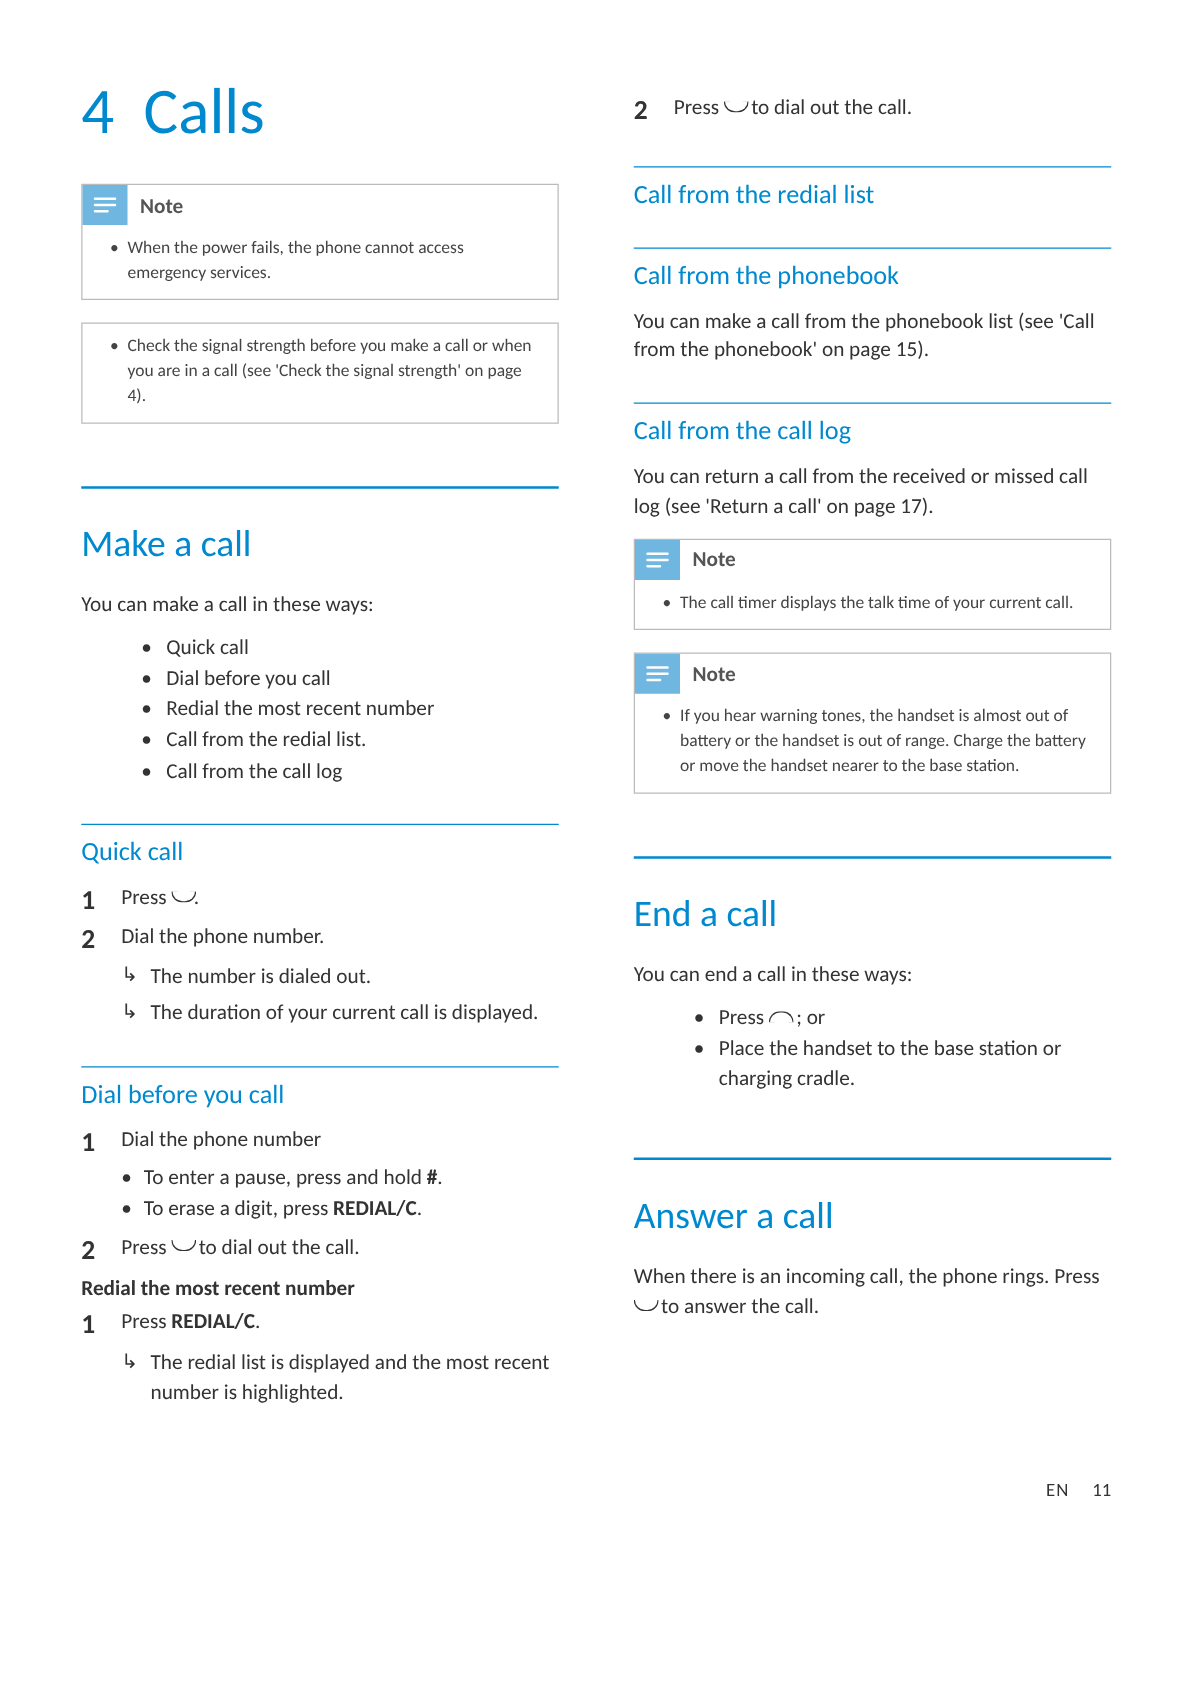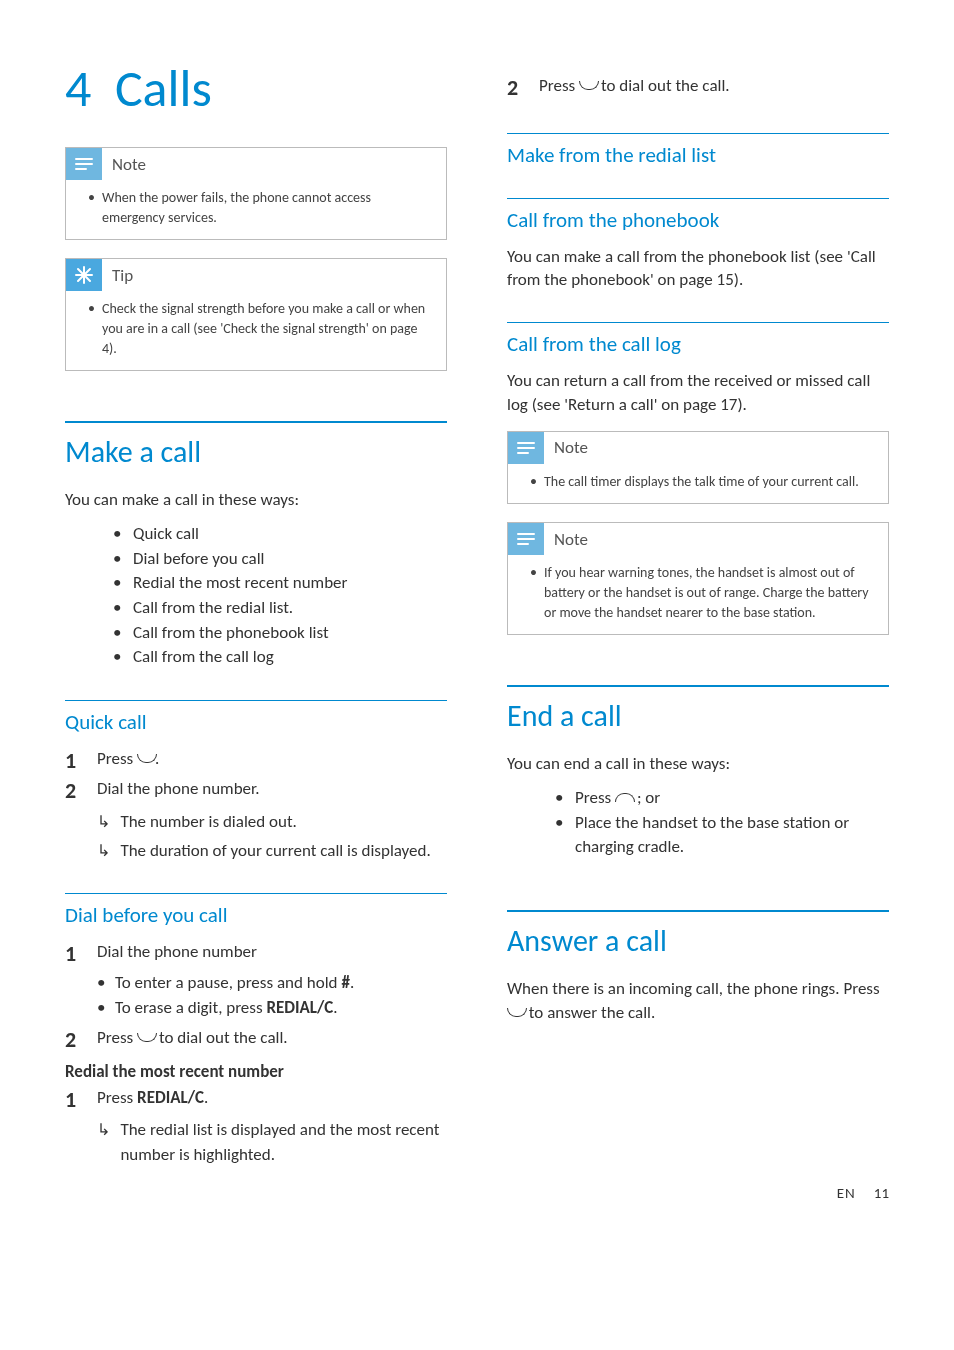--- a/index.html
+++ b/index.html
@@ -33,21 +33,21 @@
     font-weight: 300;
     color: #0089cf;
     margin: 0 0 30px 0;
     line-height: 1.1;
   }
   .h1 {
     font-size: 30px;
     font-weight: 300;
     color: #0089cf;
     border-top: 2px solid #0089cf;
-    padding-top: 10px;
+    padding-top: 26px;
     margin: 50px 0 18px 0;
   }
   .col-right .h1:first-child,
   .h1.first { margin-top: 40px; }
   .h2 {
     font-size: 21px;
     font-weight: 400;
     color: #0089cf;
     border-top: 1px solid #0089cf;
     padding-top: 8px;
@@ -151,21 +151,21 @@
     display: flex;
     align-items: center;
     justify-content: center;
     flex-shrink: 0;
   }
   .icon-note { background: #6fb7e0; color:#fff; }
   .icon-tip  { background: #4aa8df; color:#fff; }
   .callout-title {
     font-size: 17px;
     color: #555;
-    font-weight: 400;
+    font-weight: 700;
   }
   .callout ul {
     list-style: none;
     margin: 8px 14px 12px 22px;
     padding: 0;
   }
   .callout ul li {
     position: relative;
     font-size: 14px;
     color: #444;
@@ -237,46 +237,32 @@
               </svg>
           </div>
           <div class="callout-title">Note</div>
         </div>
         <ul>
             <li>When the power fails, the phone cannot access emergency services.</li>
           </ul>
       </div>
 
       <div class="callout">
-        <div class="callout-head">
-          <div class="callout-icon icon-tip">
-            <svg width="20" height="20" viewBox="0 0 20 20">
-                <g stroke="#fff" stroke-width="2" stroke-linecap="round">
-                  <line x1="10" y1="2" x2="10" y2="18"></line>
-                  <line x1="2" y1="10" x2="18" y2="10"></line>
-                  <line x1="4" y1="4" x2="16" y2="16"></line>
-                  <line x1="16" y1="4" x2="4" y2="16"></line>
-                </g>
-              </svg>
-          </div>
-          <div class="callout-title">Tip</div>
-        </div>
         <ul>
             <li>Check the signal strength before you make a call or when you are in a call (see 'Check the signal strength' on page 4).</li>
           </ul>
       </div>
 
       <div class="h1">Make a call</div>
       <p class="body">You can make a call in these ways:</p>
       <ul class="bullets">
         <li>Quick call</li>
         <li>Dial before you call</li>
         <li>Redial the most recent number</li>
         <li>Call from the redial list.</li>
-        <li>Call from the phonebook list</li>
         <li>Call from the call log</li>
       </ul>
 
       <div class="h2">Quick call</div>
       <div class="step">
         <div class="step-num">1</div>
         <div class="step-body"><span>Press </span><span class="inline-icon-talk"></span><span>.</span></div>
       </div>
       <div class="step">
         <div class="step-num">2</div>
@@ -315,21 +301,21 @@
         <span class="txt">The redial list is displayed and the most recent number is highlighted.</span>
       </div>
     </div>
 
     <div class="col col-right">
       <div class="step" style="margin-top:14px">
         <div class="step-num">2</div>
         <div class="step-body"><span>Press </span><span class="inline-icon-talk"></span><span> to dial out the call.</span></div>
       </div>
 
-      <div class="h2">Make from the redial list</div>
+      <div class="h2">Call from the redial list</div>
 
       <div class="h2">Call from the phonebook</div>
       <p class="body">You can make a call from the phonebook list (see 'Call from the phonebook' on page 15).</p>
 
       <div class="h2">Call from the call log</div>
       <p class="body">You can return a call from the received or missed call log (see 'Return a call' on page 17).</p>
 
       <div class="callout">
         <div class="callout-head">
           <div class="callout-icon icon-note">

